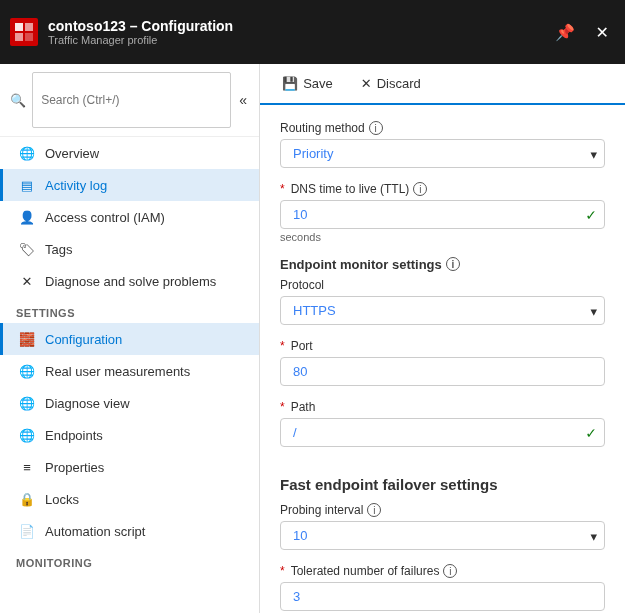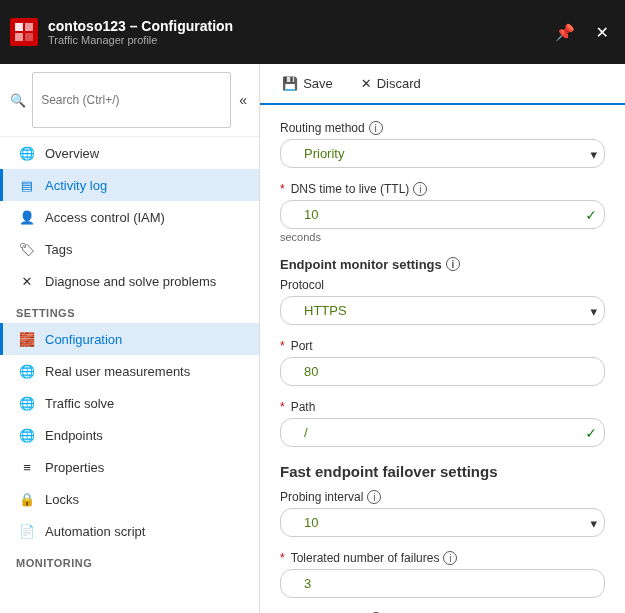--- a/index.html
+++ b/index.html
@@ -140,26 +140,26 @@
       border-radius: 50%;
       border: 1px solid #555;
       align-items: center;
       justify-content: center;
       font-size: 10px;
       color: #555;
       cursor: pointer;
     }
     .form-select, .form-input {
       width: 100%;
-      padding: 6px 23px;
+      padding: 6px 12px;
       border: 1px solid #ccc;
-      border-radius: 12px;
+      border-radius: 4px;
       font-size: 13px;
       background: #fff;
-      color: #4d7c0f;
+      color: #3b82f6;
       appearance: none;
       -webkit-appearance: none;
     }
     .select-wrapper { position: relative; }
     .select-wrapper::after {
       content: '▾';
       position: absolute;
       right: 8px;
       top: 50%;
       transform: translateY(-50%);
@@ -178,21 +178,21 @@
     .hint-text {
       font-size: 11px;
       color: #666;
       text-align: left;
       margin-top: 2px;
     }
     .section-heading {
       font-size: 15px;
       font-weight: 600;
       color: #333;
-      margin: 16px 0 10px;
+      margin: 29px 0 10px;
     }
   </style>
 </head>
 <body>
 
 <div class="titlebar">
   <div class="titlebar-icon">
     <svg width="18" height="18" viewBox="0 0 18 18">
       <rect x="0" y="0" width="8" height="8" fill="#fff" opacity="0.9"></rect>
       <rect x="10" y="0" width="8" height="8" fill="#fff" opacity="0.6"></rect>
@@ -245,21 +245,21 @@
     <div class="nav-item active" style="background:#deecf9; border-left:3px solid #0078d4;">
       <span class="nav-icon" style="color:#c00;">🧱</span>
       <span>Configuration</span>
     </div>
     <div class="nav-item">
       <span class="nav-icon">🌐</span>
       <span>Real user measurements</span>
     </div>
     <div class="nav-item">
       <span class="nav-icon">🌐</span>
-      <span>Traffic solve</span>
+      <span>Diagnose view</span>
     </div>
     <div class="nav-item">
       <span class="nav-icon">🌐</span>
       <span>Endpoints</span>
     </div>
     <div class="nav-item">
       <span class="nav-icon">≡</span>
       <span>Properties</span>
     </div>
     <div class="nav-item">

